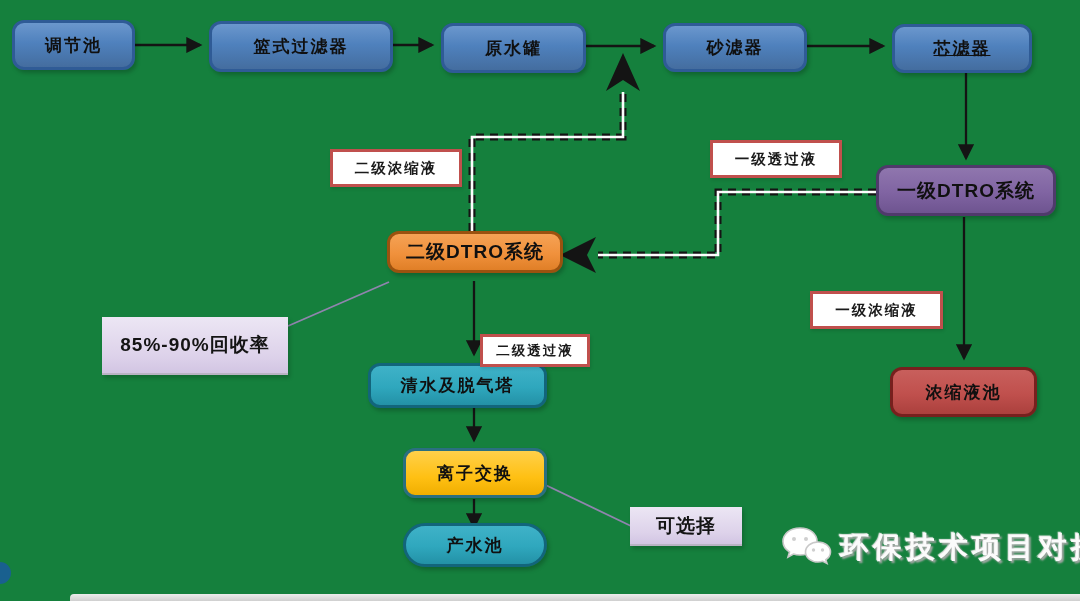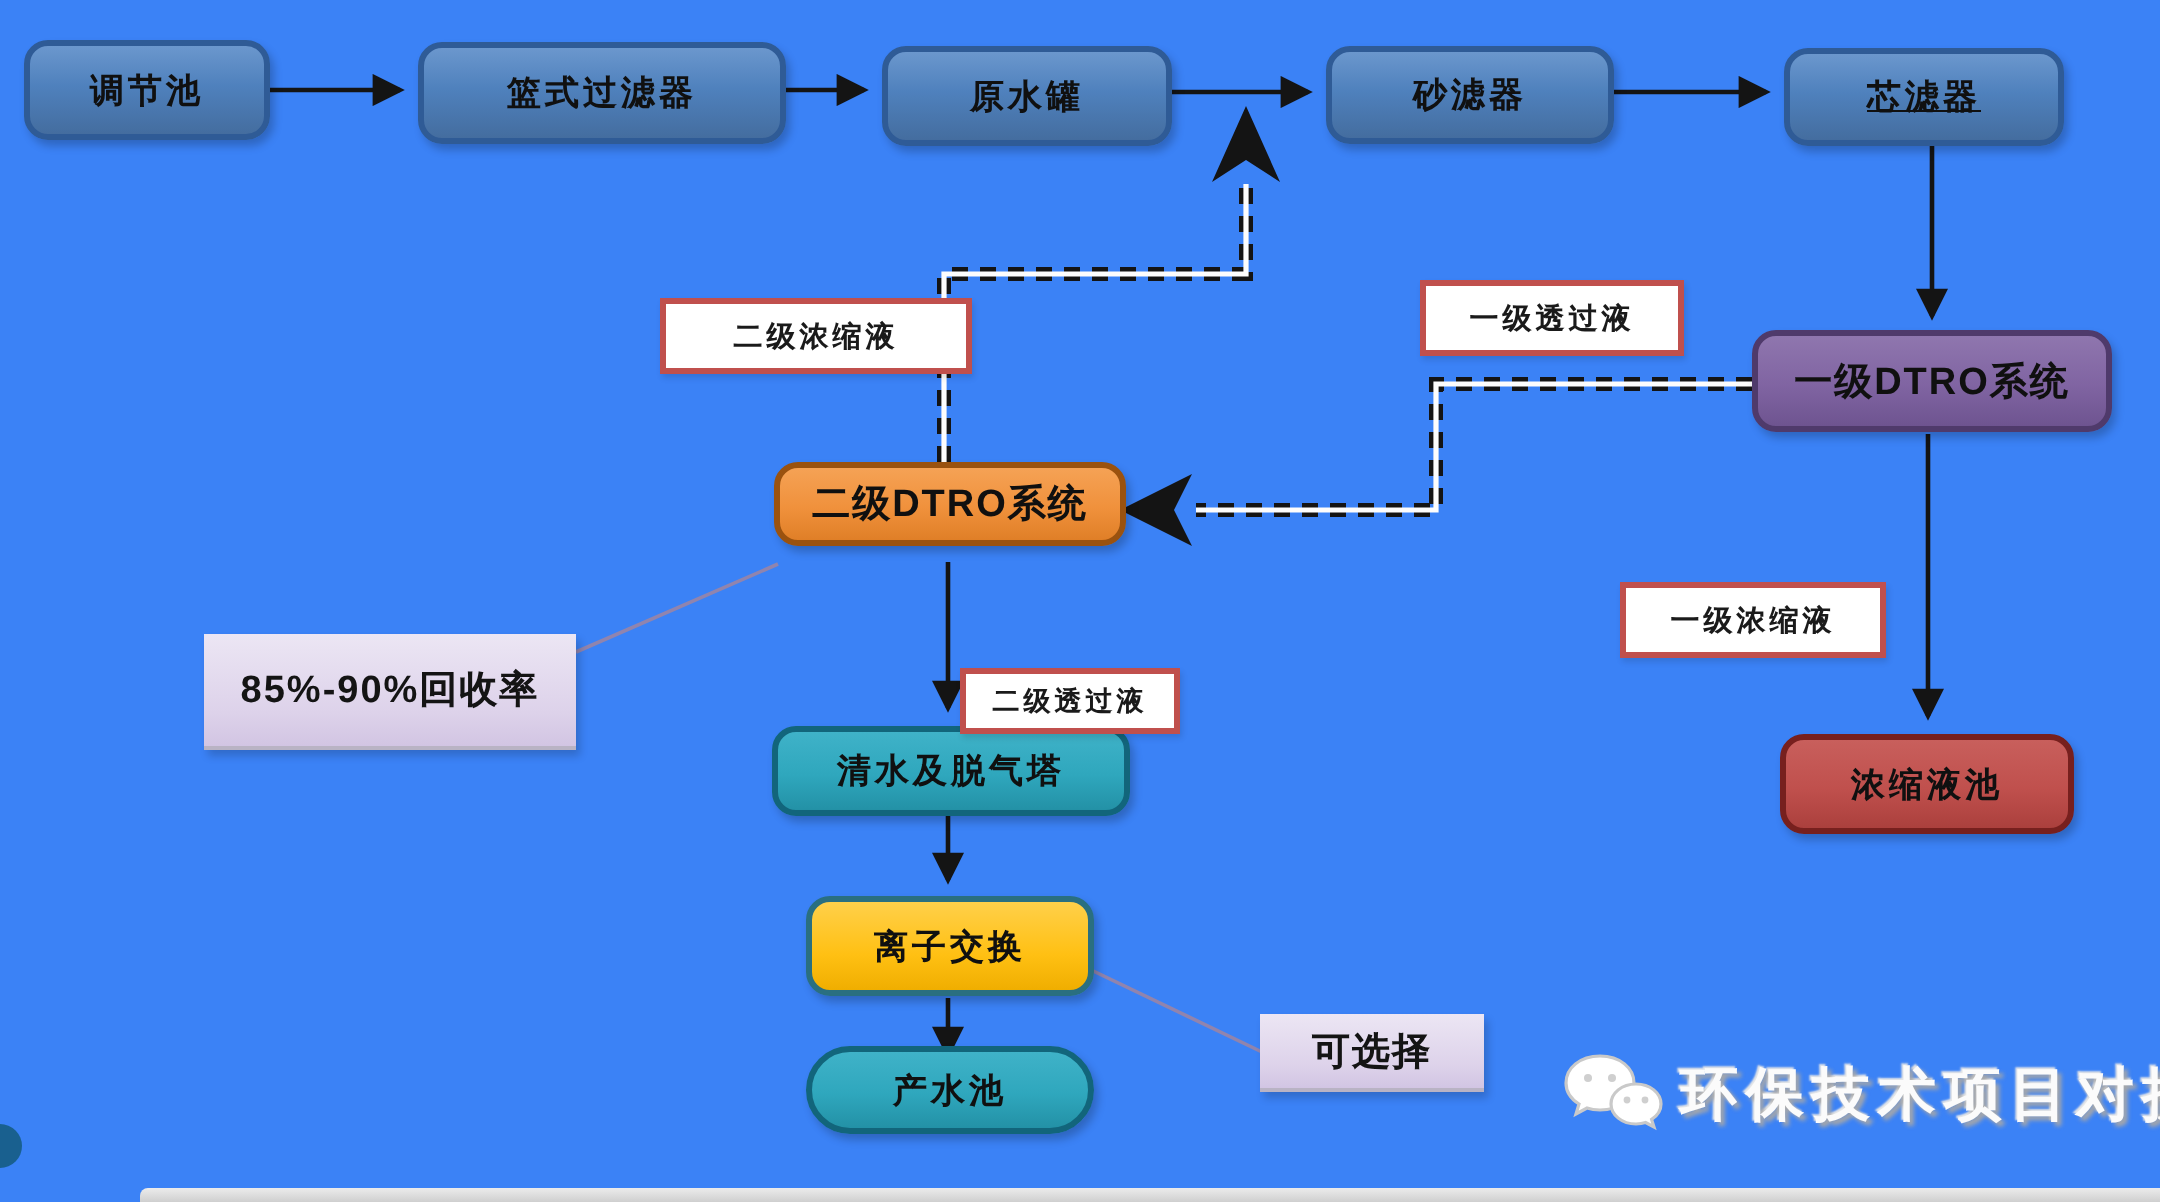--- a/index.html
+++ b/index.html
@@ -1,20 +1,20 @@
 <!DOCTYPE html>
 <html><head>
 <meta charset="utf-8">
 <style>
   * { margin:0; padding:0; box-sizing:border-box; }
   html,body { background:#ffffff; }
   body { font-family:"Liberation Sans","DejaVu Sans",sans-serif; }
   #canvas {
     position:relative; width:1080px; height:601px;
-    background:#3b82f6; overflow:hidden;
+    background:#15803d; overflow:hidden;
   }
   
   .node {
     position:absolute; display:flex; align-items:center; justify-content:center;
     border-radius:12px; font-weight:bold; color:#101010; text-align:center;
     box-shadow:2px 3px 4px rgba(0,0,0,0.22); font-size:17px; letter-spacing:2px;
   }
   .n-blue   { background:linear-gradient(180deg,#6b97cd 0%,#4f81bd 45%,#446d9f 100%); border:3px solid #2f5b96; }
   .n-purple { background:linear-gradient(180deg,#8f76ae 0%,#8064a2 55%,#6e5490 100%); border:3px solid #4f3a6b; }
   .n-orange { background:linear-gradient(180deg,#f5a255 0%,#f0913c 55%,#e07f27 100%); border:3px solid #9a520f; }
@@ -101,25 +101,25 @@
 
   <div class="node n-blue" style="left:12px;  top:20px; width:123px; height:50px;">调节池</div>
   <div class="node n-blue" style="left:209px; top:21px; width:184px; height:51px;">篮式过滤器</div>
   <div class="node n-blue" style="left:441px; top:23px; width:145px; height:50px;">原水罐</div>
   <div class="node n-blue" style="left:663px; top:23px; width:144px; height:49px;">砂滤器</div>
   <div class="node n-blue" style="left:892px; top:24px; width:140px; height:49px;text-decoration:underline;">芯滤器</div>
 
   <div class="node n-purple big-font" style="left:876px; top:165px; width:180px; height:51px;">一级DTRO系统</div>
   <div class="node n-orange big-font" style="left:387px; top:231px; width:176px; height:42px;">二级DTRO系统</div>
   <div class="node n-red" style="left:890px; top:367px; width:147px; height:50px;">浓缩液池</div>
-  <div class="node n-teal" style="left:386px; top:363px; width:179px; height:45px;">清水及脱气塔</div>
+  <div class="node n-teal" style="left:368px; top:363px; width:179px; height:45px;">清水及脱气塔</div>
   <div class="node n-gold" style="left:403px; top:448px; width:144px; height:50px;">离子交换</div>
   <div class="node n-teal" style="left:403px; top:523px; width:144px; height:44px;border-radius:24px;">产水池</div>
 
-  <div class="stream-label" style="left:330px; top:149px; width:156px; height:38px;">二级浓缩液</div>
+  <div class="stream-label" style="left:330px; top:149px; width:132px; height:38px;">二级浓缩液</div>
   <div class="stream-label" style="left:710px; top:140px; width:132px; height:38px;">一级透过液</div>
   <div class="stream-label" style="left:810px; top:274px; width:133px; height:38px;margin-top:17px;">一级浓缩液</div>
   <div class="stream-label" style="left:480px; top:302px; width:110px; height:33px; font-size:13.5px;margin-top:32px;">二级透过液</div>
 
   <div class="callout" style="left:102px; top:317px; width:186px; height:58px;">85%-90%回收率</div>
   <div class="callout" style="left:630px; top:507px; width:112px; height:39px;">可选择</div>
 
   <div class="watermark">
     <svg width="54" height="48" viewBox="0 0 54 48">
       <g fill="#ffffff" stroke="#c9c9c9" stroke-width="1.6">

